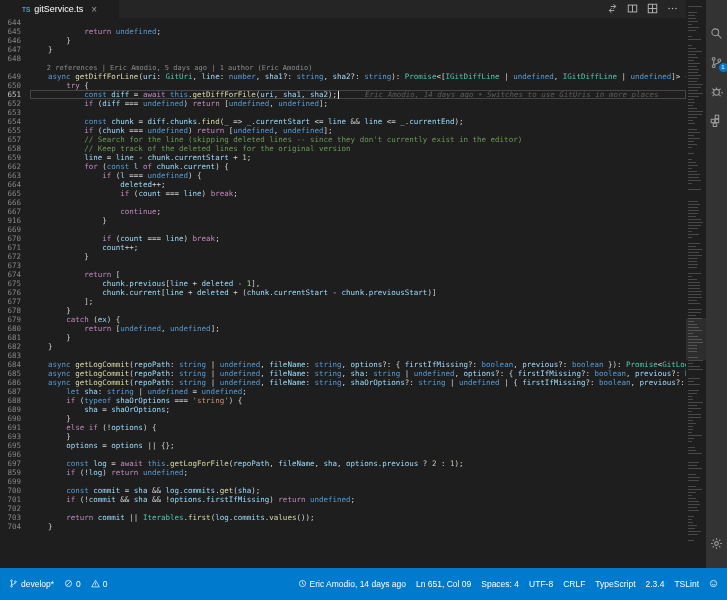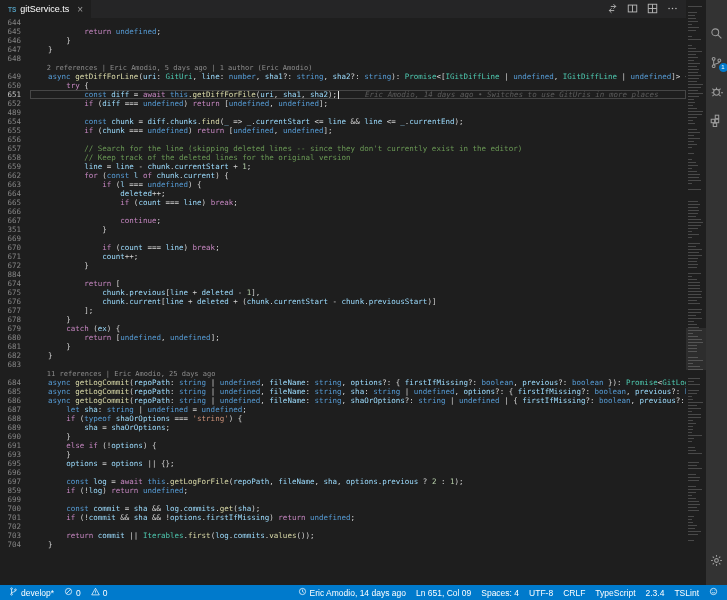--- a/index.html
+++ b/index.html
@@ -2,21 +2,21 @@
 <html><head>
 <meta charset="utf-8">
 <style>
   *{margin:0;padding:0;box-sizing:border-box}
   html,body{background:#000}
   body{font-family:"Liberation Sans",sans-serif}
   #app{width:727px;height:600px;background:#1e1e1e;display:flex;flex-direction:column;overflow:hidden;position:relative}
   #main{flex:1;display:flex;min-height:0}
   #editor-col{width:686px;display:flex;flex-direction:column;min-width:0}
   #tabbar{height:18px;background:#252526;display:flex;align-items:stretch;flex:none}
-  .tab{background:#1e1e1e;display:flex;align-items:center;gap:4px;padding:0 8px;font-size:9px;color:#fff;cursor:default}
+  .tab{background:#1e1e1e;display:flex;align-items:center;gap:4px;padding:0 22px;font-size:9px;color:#fff;cursor:default}
   .tabicon{color:#519aba;font-size:6.5px;font-weight:bold}
   .tab .close{color:#9b9b9b;font-size:10px;margin-left:4px}
   #editor-actions{margin-left:auto;display:flex;align-items:center;gap:9px;padding:0 8px;color:#bdbdbd}
   #editor{flex:1;overflow:hidden;background:#1e1e1e}
   .row{display:flex;height:9px;line-height:9px;font-family:"DejaVu Sans Mono",monospace;font-size:7.5px}
   .ln{flex:none;width:30px;text-align:right;padding-right:9px;color:#858585;font-family:"DejaVu Sans Mono",monospace}
   .codearea{flex:1;white-space:pre;overflow:hidden;color:#d4d4d4;min-width:0}
   .row.current .codearea{box-shadow:inset 0 0 0 1px #464646}
   .row.current .ln{color:#c6c6c6}
   .k{color:#569cd6}.c{color:#c586c0}.f{color:#dcdcaa}.t{color:#4ec9b0}.v{color:#9cdcfe}
@@ -24,21 +24,21 @@
   .b{color:#8d8d8d;font-size:7px}
   .blame{color:#5c5c5c;font-style:italic;margin-left:26px}
   .cursor{display:inline-block;width:1px;height:8px;background:#e0e0e0;vertical-align:middle;margin-left:1px}
   #minimap{width:20px;flex:none;position:relative;background:#1e1e1e;padding:3px 2px;overflow:hidden}
   #minimap-slider{position:absolute;left:0;top:56%;width:100%;height:42px;background:rgba(255,255,255,0.07)}
   .mm-bar{height:1px;margin-bottom:2px;background:rgba(205,205,205,0.25)}
   #activitybar{width:21px;flex:none;background:#333333;display:flex;flex-direction:column;align-items:center;padding:26px 0 18px;gap:15px;color:#9b9b9b}
   .ab-item{position:relative;width:14px;height:14px;display:flex;align-items:center;justify-content:center}
   .ab-badge{position:absolute;right:-4px;bottom:-3px;min-width:9px;height:9px;border-radius:5px;background:#007acc;color:#fff;font-size:6px;line-height:9px;text-align:center}
   .ab-spacer{flex:1}
-  #statusbar{height:15px;background:#007acc;flex:none;display:flex;align-items:center;justify-content:space-between;color:#fff;font-size:8.5px;padding:0 4px}
+  #statusbar{height:32px;background:#007acc;flex:none;display:flex;align-items:center;justify-content:space-between;color:#fff;font-size:8.5px;padding:0 4px}
   .sb-group{display:flex;align-items:center}
   .status-item{display:flex;align-items:center;gap:3px;padding:0 5px;white-space:nowrap}
   svg .fill{fill:currentColor;stroke:none}
 </style>
 </head>
 <body>
 
 <div id="app">
   <div id="main">
     <div id="editor-col">
@@ -102,36 +102,32 @@
           </div>
           <div class="row current">
             <span class="ln">651</span>
             <span class="codearea"><span class="o">            </span><span class="k">const</span><span class="o"> </span><span class="v">diff</span><span class="o"> </span><span class="o">=</span><span class="o"> </span><span class="c">await</span><span class="o"> </span><span class="k">this</span><span class="o">.</span><span class="f">getDiffForFile</span><span class="o">(</span><span class="v">uri</span><span class="o">,</span><span class="o"> </span><span class="v">sha1</span><span class="o">,</span><span class="o"> </span><span class="v">sha2</span><span class="o">)</span><span class="o">;</span><span class="cursor"></span><span class="blame">Eric Amodio, 14 days ago • Switches to use GitUris in more places</span></span>
           </div>
           <div class="row">
             <span class="ln">652</span>
             <span class="codearea"><span class="o">            </span><span class="c">if</span><span class="o"> </span><span class="o">(</span><span class="v">diff</span><span class="o"> </span><span class="o">=</span><span class="o">=</span><span class="o">=</span><span class="o"> </span><span class="k">undefined</span><span class="o">)</span><span class="o"> </span><span class="c">return</span><span class="o"> </span><span class="o">[</span><span class="k">undefined</span><span class="o">,</span><span class="o"> </span><span class="k">undefined</span><span class="o">]</span><span class="o">;</span></span>
           </div>
           <div class="row">
-            <span class="ln">489</span>
+            <span class="ln">653</span>
             <span class="codearea"></span>
           </div>
           <div class="row">
             <span class="ln">654</span>
             <span class="codearea"><span class="o">            </span><span class="k">const</span><span class="o"> </span><span class="v">chunk</span><span class="o"> </span><span class="o">=</span><span class="o"> </span><span class="v">diff</span><span class="o">.</span><span class="v">chunks</span><span class="o">.</span><span class="f">find</span><span class="o">(</span><span class="v">_</span><span class="o"> </span><span class="o">=</span><span class="o">&gt;</span><span class="o"> </span><span class="v">_</span><span class="o">.</span><span class="v">currentStart</span><span class="o"> </span><span class="o">&lt;</span><span class="o">=</span><span class="o"> </span><span class="v">line</span><span class="o"> </span><span class="o">&amp;</span><span class="o">&amp;</span><span class="o"> </span><span class="v">line</span><span class="o"> </span><span class="o">&lt;</span><span class="o">=</span><span class="o"> </span><span class="v">_</span><span class="o">.</span><span class="v">currentEnd</span><span class="o">)</span><span class="o">;</span></span>
           </div>
           <div class="row">
             <span class="ln">655</span>
             <span class="codearea"><span class="o">            </span><span class="c">if</span><span class="o"> </span><span class="o">(</span><span class="v">chunk</span><span class="o"> </span><span class="o">=</span><span class="o">=</span><span class="o">=</span><span class="o"> </span><span class="k">undefined</span><span class="o">)</span><span class="o"> </span><span class="c">return</span><span class="o"> </span><span class="o">[</span><span class="k">undefined</span><span class="o">,</span><span class="o"> </span><span class="k">undefined</span><span class="o">]</span><span class="o">;</span></span>
           </div>
           <div class="row">
-            <span class="ln">656</span>
-            <span class="codearea"></span>
-          </div>
-          <div class="row">
             <span class="ln">657</span>
             <span class="codearea"><span class="o">            </span><span class="cm">// Search for the line (skipping deleted lines -- since they don't currently exist in the editor)</span></span>
           </div>
           <div class="row">
             <span class="ln">658</span>
             <span class="codearea"><span class="o">            </span><span class="cm">// Keep track of the deleted lines for the original version</span></span>
           </div>
           <div class="row">
             <span class="ln">659</span>
             <span class="codearea"><span class="o">            </span><span class="v">line</span><span class="o"> </span><span class="o">=</span><span class="o"> </span><span class="v">line</span><span class="o"> </span><span class="o">-</span><span class="o"> </span><span class="v">chunk</span><span class="o">.</span><span class="v">currentStart</span><span class="o"> </span><span class="o">+</span><span class="o"> </span><span class="n">1</span><span class="o">;</span></span>
@@ -154,41 +150,41 @@
           </div>
           <div class="row">
             <span class="ln">666</span>
             <span class="codearea"></span>
           </div>
           <div class="row">
             <span class="ln">667</span>
             <span class="codearea"><span class="o">                    </span><span class="c">continue</span><span class="o">;</span></span>
           </div>
           <div class="row">
-            <span class="ln">351</span>
+            <span class="ln">916</span>
             <span class="codearea"><span class="o">                </span><span class="o">}</span></span>
           </div>
           <div class="row">
             <span class="ln">669</span>
             <span class="codearea"></span>
           </div>
           <div class="row">
             <span class="ln">670</span>
             <span class="codearea"><span class="o">                </span><span class="c">if</span><span class="o"> </span><span class="o">(</span><span class="v">count</span><span class="o"> </span><span class="o">=</span><span class="o">=</span><span class="o">=</span><span class="o"> </span><span class="v">line</span><span class="o">)</span><span class="o"> </span><span class="c">break</span><span class="o">;</span></span>
           </div>
           <div class="row">
             <span class="ln">671</span>
             <span class="codearea"><span class="o">                </span><span class="v">count</span><span class="o">+</span><span class="o">+</span><span class="o">;</span></span>
           </div>
           <div class="row">
             <span class="ln">672</span>
             <span class="codearea"><span class="o">            </span><span class="o">}</span></span>
           </div>
           <div class="row">
-            <span class="ln">884</span>
+            <span class="ln">673</span>
             <span class="codearea"></span>
           </div>
           <div class="row">
             <span class="ln">674</span>
             <span class="codearea"><span class="o">            </span><span class="c">return</span><span class="o"> </span><span class="o">[</span></span>
           </div>
           <div class="row">
             <span class="ln">675</span>
             <span class="codearea"><span class="o">                </span><span class="v">chunk</span><span class="o">.</span><span class="v">previous</span><span class="o">[</span><span class="v">line</span><span class="o"> </span><span class="o">+</span><span class="o"> </span><span class="v">deleted</span><span class="o"> </span><span class="o">-</span><span class="o"> </span><span class="n">1</span><span class="o">]</span><span class="o">,</span></span>
           </div>
@@ -216,24 +212,20 @@
             <span class="ln">681</span>
             <span class="codearea"><span class="o">        </span><span class="o">}</span></span>
           </div>
           <div class="row">
             <span class="ln">682</span>
             <span class="codearea"><span class="o">    </span><span class="o">}</span></span>
           </div>
           <div class="row">
             <span class="ln">683</span>
             <span class="codearea"></span>
-          </div>
-          <div class="row">
-            <span class="ln"></span>
-            <span class="codearea"><span class="b">    11 references | Eric Amodio, 25 days ago</span></span>
           </div>
           <div class="row">
             <span class="ln">684</span>
             <span class="codearea"><span class="o">    </span><span class="k">async</span><span class="o"> </span><span class="f">getLogCommit</span><span class="o">(</span><span class="v">repoPath</span><span class="o">:</span><span class="o"> </span><span class="k">string</span><span class="o"> </span><span class="o">|</span><span class="o"> </span><span class="k">undefined</span><span class="o">,</span><span class="o"> </span><span class="v">fileName</span><span class="o">:</span><span class="o"> </span><span class="k">string</span><span class="o">,</span><span class="o"> </span><span class="v">options</span><span class="o">?</span><span class="o">:</span><span class="o"> </span><span class="o">{</span><span class="o"> </span><span class="v">firstIfMissing</span><span class="o">?</span><span class="o">:</span><span class="o"> </span><span class="k">boolean</span><span class="o">,</span><span class="o"> </span><span class="v">previous</span><span class="o">?</span><span class="o">:</span><span class="o"> </span><span class="k">boolean</span><span class="o"> </span><span class="o">}</span><span class="o">)</span><span class="o">:</span><span class="o"> </span><span class="t">Promise</span><span class="o">&lt;</span><span class="t">GitLogCommit</span></span>
           </div>
           <div class="row">
             <span class="ln">685</span>
             <span class="codearea"><span class="o">    </span><span class="k">async</span><span class="o"> </span><span class="f">getLogCommit</span><span class="o">(</span><span class="v">repoPath</span><span class="o">:</span><span class="o"> </span><span class="k">string</span><span class="o"> </span><span class="o">|</span><span class="o"> </span><span class="k">undefined</span><span class="o">,</span><span class="o"> </span><span class="v">fileName</span><span class="o">:</span><span class="o"> </span><span class="k">string</span><span class="o">,</span><span class="o"> </span><span class="v">sha</span><span class="o">:</span><span class="o"> </span><span class="k">string</span><span class="o"> </span><span class="o">|</span><span class="o"> </span><span class="k">undefined</span><span class="o">,</span><span class="o"> </span><span class="v">options</span><span class="o">?</span><span class="o">:</span><span class="o"> </span><span class="o">{</span><span class="o"> </span><span class="v">firstIfMissing</span><span class="o">?</span><span class="o">:</span><span class="o"> </span><span class="k">boolean</span><span class="o">,</span><span class="o"> </span><span class="v">previous</span><span class="o">?</span><span class="o">:</span><span class="o"> </span><span class="k">boolean</span></span>
           </div>
           <div class="row">

